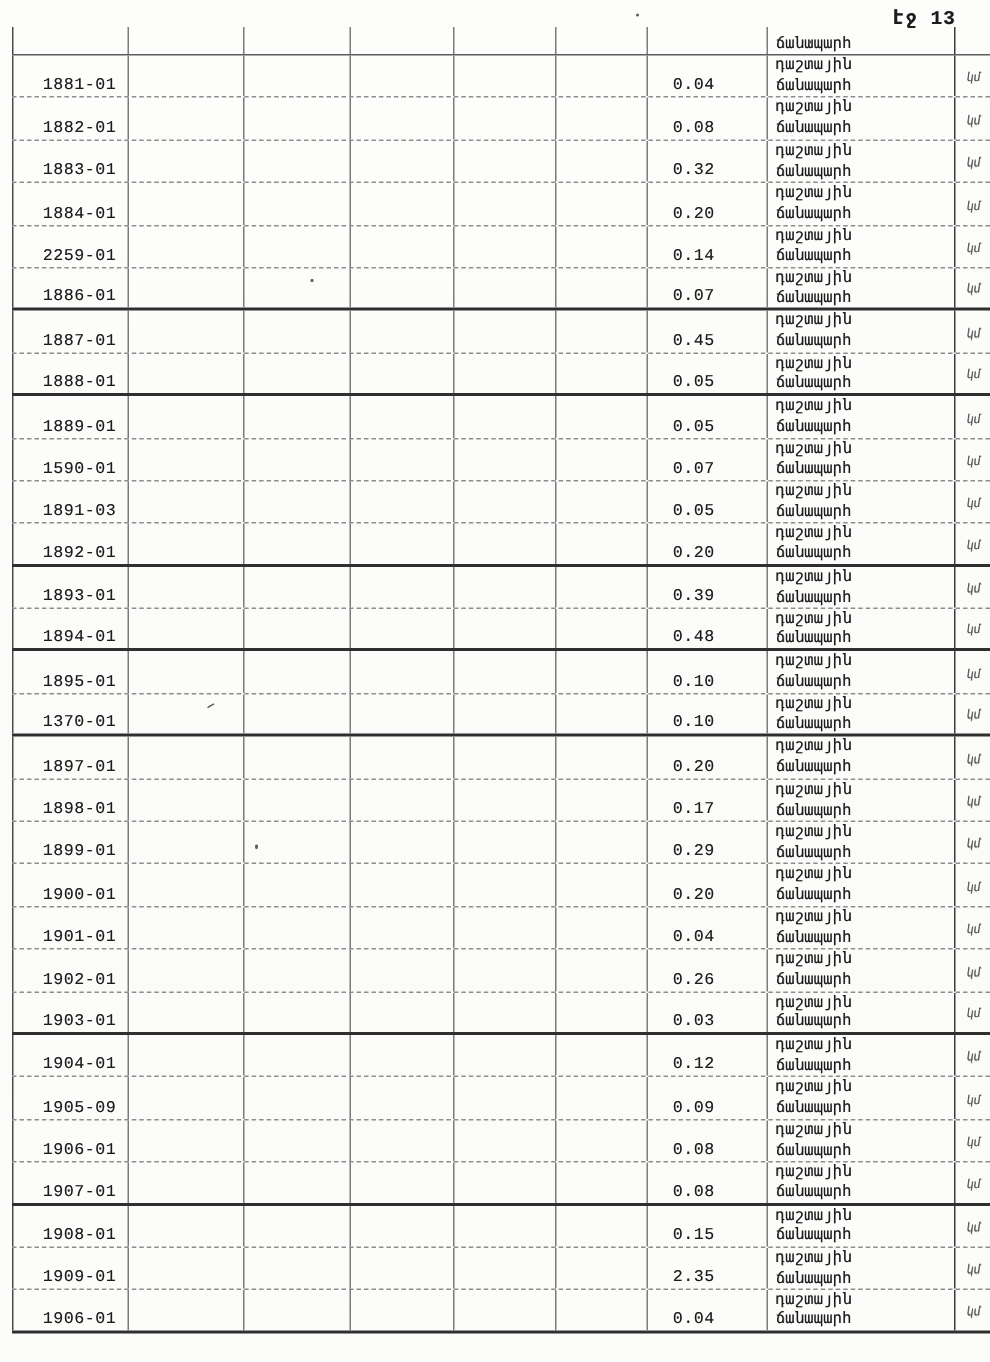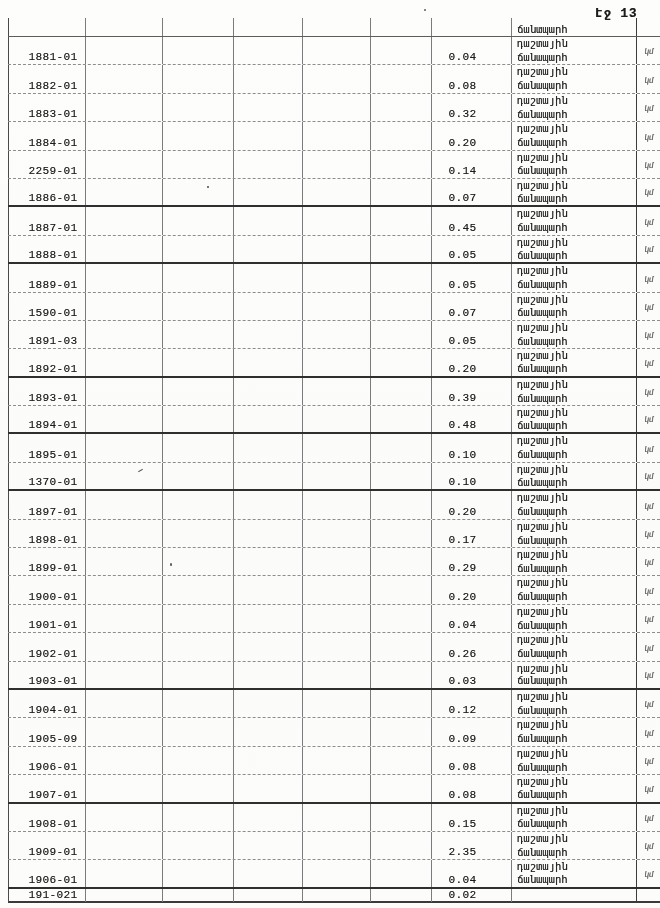--- a/index.html
+++ b/index.html
@@ -681,35 +681,20 @@
           <span>0.04</span>
         </div>
         <div class="cell c7 lab label-cell">
           <div class="l1">դաշտային</div>
           <div class="l2">ճանապարհ</div>
         </div>
         <div class="cell unit-cell">
           <span>կմ</span>
         </div>
       </div>
-      <div class="row last">
-        <div class="cell c0 id-cell">
-          <span>191-021</span>
-        </div>
-        <div class="cell c1"></div>
-        <div class="cell c2"></div>
-        <div class="cell c3"></div>
-        <div class="cell c4"></div>
-        <div class="cell c5"></div>
-        <div class="cell c6 val-cell">
-          <span>0.02</span>
-        </div>
-        <div class="cell c7 lab"></div>
-        <div class="cell unit-cell"></div>
-      </div>
     </div>
 
   <div class="speck" style="left:424px;top:9px;width:2px;height:2px;"></div>
   <div class="speck" style="left:539px;top:27px;width:1.5px;height:1.5px;"></div>
   <div class="speck slash" style="left:140px;top:468px;width:1px;height:5px;"></div>
   <div class="speck" style="left:207px;top:186px;width:1.5px;height:1.5px;"></div>
   <div class="speck" style="left:170px;top:563px;width:1.5px;height:3px;"></div>
 </div>
 
 </body></html>

